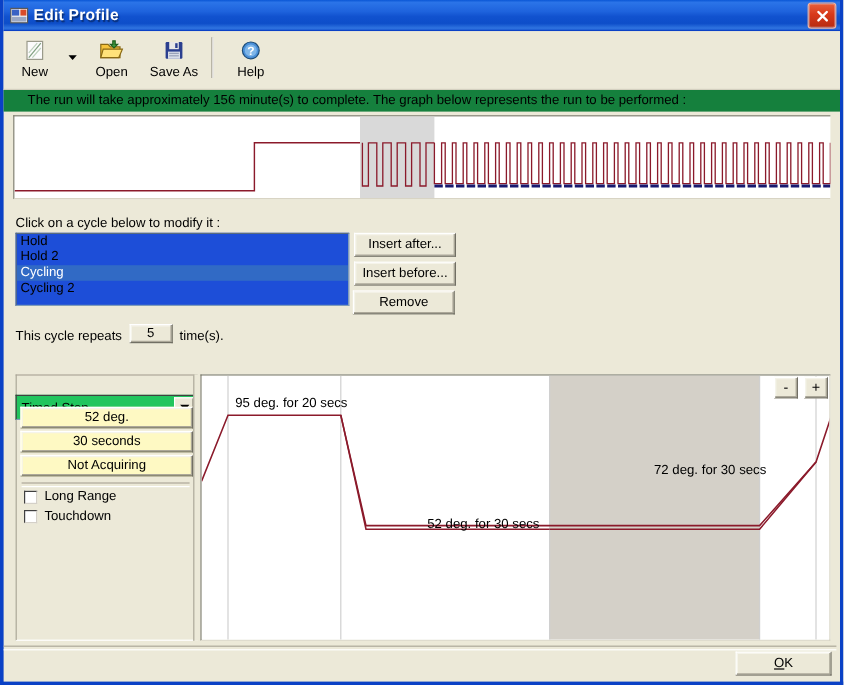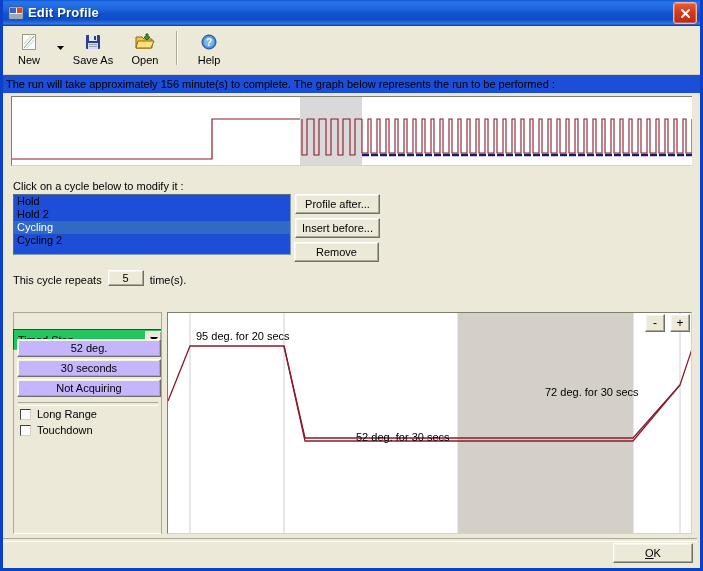--- a/index.html
+++ b/index.html
@@ -116,23 +116,23 @@
     height: 34px;
     margin: 3px 5px 0 5px;
     background: #aca899;
     border-right: 1px solid #ffffff;
   }
 
   
   .infobar {
     height: 18px;
     line-height: 18px;
-    padding-left: 3px;
-    font-size: 11px;
-    background: #1d4ed8;
+    padding-left: 20px;
+    font-size: 11px;
+    background: #15803d;
   }
 
   
   .overview-wrap {
     position: absolute;
     left: 11px; top: 96px;
     width: 681px; height: 70px;
     box-sizing: border-box;
     border: 1px solid #7f7f6f;
     border-right: none;
@@ -266,21 +266,21 @@
     box-shadow: inset -1px -1px 0 #aca899;
     display: flex;
     align-items: center;
     justify-content: center;
   }
   .prop-btn {
     position: absolute;
     left: 17px;
     width: 144px; height: 18px;
     box-sizing: border-box;
-    background: #c4b5fd;
+    background: #fef9c3;
     border: 1px solid #ffffff;
     border-right-color: #716f64;
     border-bottom-color: #716f64;
     box-shadow: inset -1px -1px 0 #aca899, inset 1px 1px 0 #f5f4ea;
     font-size: 11px;
     display: flex;
     align-items: center;
     justify-content: center;
     cursor: pointer;
   }
@@ -409,40 +409,40 @@
         </span>
         <span class="tlabel">New</span>
       </div>
       <div class="tool-arrow">
         <svg width="8" height="6" viewBox="0 0 8 6">
             <path d="M0 1 L7 1 L3.5 5 Z" fill="#000"></path>
           </svg>
       </div>
       <div class="tool-item">
         <span class="ticon">
+          <svg width="20" height="18" viewBox="0 0 20 18">
+            <path d="M1 4 L7 4 L9 6 L17 6 L17 15 L1 15 Z" fill="#f5c33c" stroke="#8a6a14"></path>
+            <path d="M3 8 L19 8 L16 15 L1 15 Z" fill="#ffe27a" stroke="#8a6a14"></path>
+            <path d="M11 1 L13 1 L13 4 L15 4 L12 7 L9 4 L11 4 Z" fill="#3f9b3f" stroke="#1f5f1f"></path>
+          </svg>
+        </span>
+        <span class="tlabel">Open</span>
+      </div>
+      <div class="tool-item">
+        <span class="ticon">
           <svg width="18" height="18" viewBox="0 0 18 18">
             <rect x="2" y="2" width="14" height="14" rx="1" fill="#2b3f8f"></rect>
             <rect x="5" y="2" width="8" height="6" fill="#e8e8e8"></rect>
             <rect x="10" y="3" width="2" height="4" fill="#2b3f8f"></rect>
             <rect x="4" y="10" width="10" height="6" fill="#d8dce8"></rect>
             <rect x="5" y="11" width="8" height="1" fill="#9aa2b8"></rect>
             <rect x="5" y="13" width="8" height="1" fill="#9aa2b8"></rect>
           </svg>
         </span>
         <span class="tlabel">Save As</span>
-      </div>
-      <div class="tool-item">
-        <span class="ticon">
-          <svg width="20" height="18" viewBox="0 0 20 18">
-            <path d="M1 4 L7 4 L9 6 L17 6 L17 15 L1 15 Z" fill="#f5c33c" stroke="#8a6a14"></path>
-            <path d="M3 8 L19 8 L16 15 L1 15 Z" fill="#ffe27a" stroke="#8a6a14"></path>
-            <path d="M11 1 L13 1 L13 4 L15 4 L12 7 L9 4 L11 4 Z" fill="#3f9b3f" stroke="#1f5f1f"></path>
-          </svg>
-        </span>
-        <span class="tlabel">Open</span>
       </div>
       <div class="tool-sep"></div>
       <div class="tool-item">
         <span class="ticon">
           <svg width="18" height="18" viewBox="0 0 18 18">
             <circle cx="9" cy="9" r="7" fill="#4a90d9" stroke="#1f4e79"></circle>
             <circle cx="9" cy="9" r="5" fill="#7fb6e8"></circle>
             <text x="9" y="13" font-size="10" font-family="Liberation Sans, sans-serif" font-weight="bold" fill="#ffffff" text-anchor="middle">?</text>
           </svg>
         </span>
@@ -479,21 +479,21 @@
 
   <div class="lbl" style="left:13px; top:180px;">Click on a cycle below to modify it :</div>
 
   <div class="listbox">
     <div class="lb-item">Hold</div>
     <div class="lb-item">Hold 2</div>
     <div class="lb-item sel">Cycling</div>
     <div class="lb-item">Cycling 2</div>
   </div>
 
-  <div class="btn btn-insert-after">Profile after...</div>
+  <div class="btn btn-insert-after">Insert after...</div>
   <div class="btn btn-insert-before">Insert before...</div>
   <div class="btn btn-remove">Remove</div>
 
   <div class="repeat-row">
     <span>This cycle repeats</span>
     <span class="repeat-field">5</span>
     <span>time(s).</span>
   </div>
 
 

